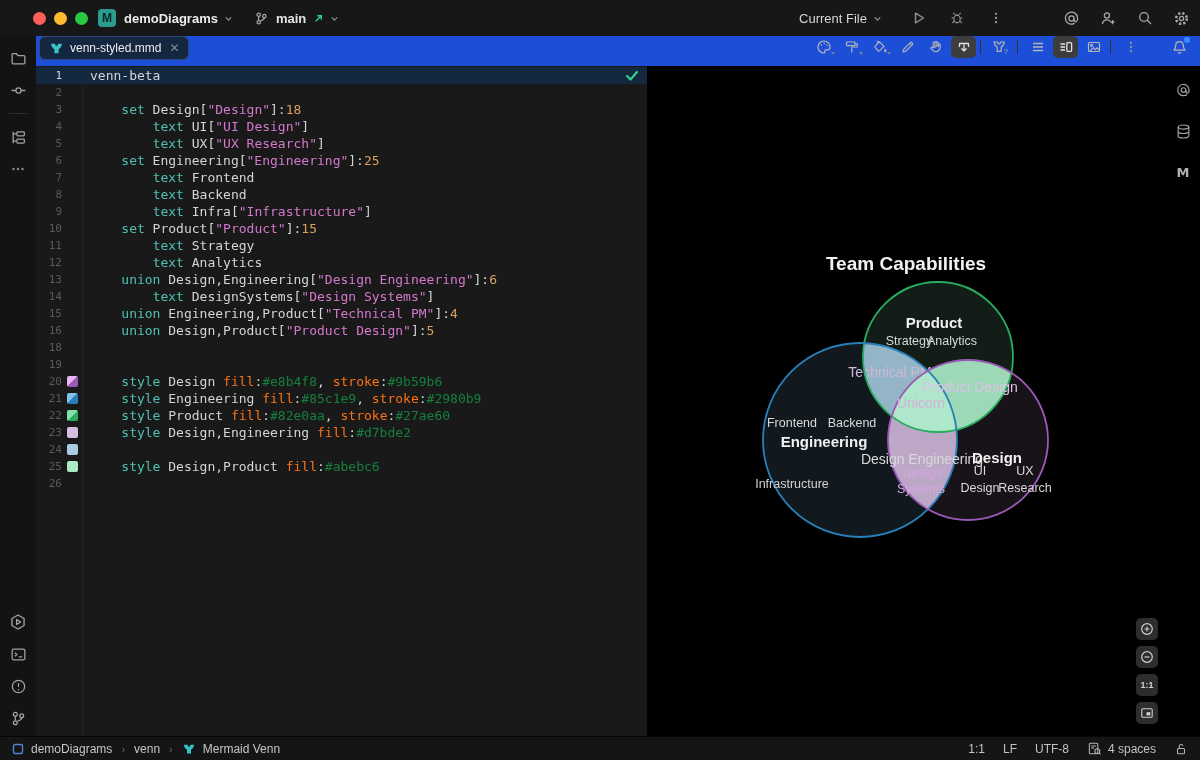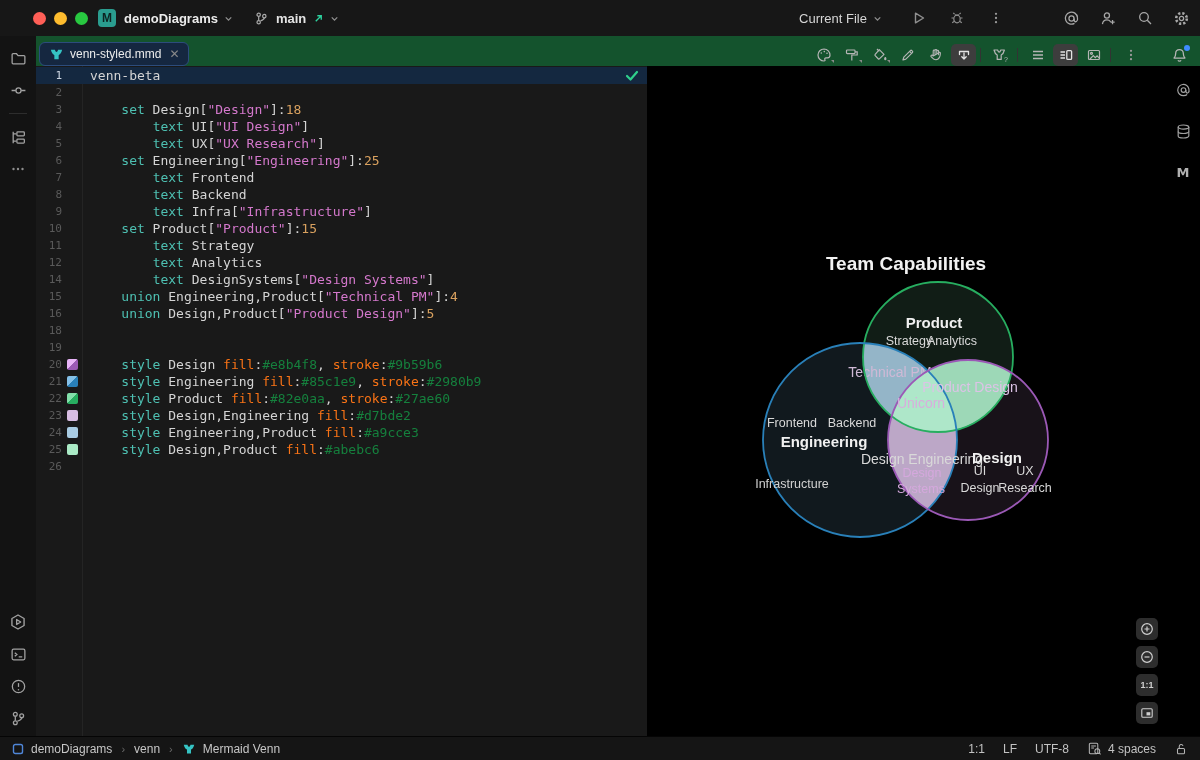--- a/index.html
+++ b/index.html
@@ -24,21 +24,21 @@
 
   
   .main { flex:1; display:flex; min-height:0; background:#0f0f0f; }
   .leftrail { flex:0 0 36px; background:#131313; display:flex; flex-direction:column; align-items:center; padding-top:8px; }
   .rail-btn { width:28px; height:28px; border-radius:6px; display:flex; align-items:center; justify-content:center;
     color:#a2a2a2; margin-bottom:4px; }
   .rail-div { width:18px; height:1px; background:#2d2d2d; margin:5px 0 9px; }
   .rail-spacer { flex:1; }
 
   .workarea { flex:1; display:flex; flex-direction:column; min-width:0; }
-  .tabbar { flex:0 0 30px; background:#14532d; display:flex; align-items:flex-end; }
+  .tabbar { flex:0 0 30px; background:#1d4ed8; display:flex; align-items:flex-start; }
   .tab { height:24px; margin-left:3px; background:#152740; border:1px solid #2c4c7c; border-radius:6px;
     display:flex; align-items:center; gap:6px; padding:0 9px; font-size:12px; color:#ececec; }
   .tab .close { color:#8a8a8a; font-size:12px; margin-left:2px; }
   .tools { margin-left:auto; display:flex; align-items:center; padding-right:8px; }
   .tool { width:25px; height:22px; border-radius:5px; display:flex; align-items:center; justify-content:center;
     color:#b5b5b5; position:relative; margin-left:3px; }
   .tool.sel { background:#3d3d3d; color:#e3e3e3; }
   .tool.caret::after { content:""; position:absolute; right:2px; bottom:3px; border-left:3px solid transparent;
     border-top:3px solid #8a8a8a; }
   .tdiv { width:1px; height:14px; background:#333; margin:0 4px; }
@@ -336,30 +336,31 @@
               <div class="row"><div class="ln">3</div><div class="swc"></div><div class="code"><span class="t-pl">    </span><span class="t-kw">set</span><span class="t-pl"> Design[</span><span class="t-str">"Design"</span><span class="t-pl">]:</span><span class="t-num">18</span></div></div>
               <div class="row"><div class="ln">4</div><div class="swc"></div><div class="code"><span class="t-pl">        </span><span class="t-kw">text</span><span class="t-pl"> UI[</span><span class="t-str">"UI Design"</span><span class="t-pl">]</span></div></div>
               <div class="row"><div class="ln">5</div><div class="swc"></div><div class="code"><span class="t-pl">        </span><span class="t-kw">text</span><span class="t-pl"> UX[</span><span class="t-str">"UX Research"</span><span class="t-pl">]</span></div></div>
               <div class="row"><div class="ln">6</div><div class="swc"></div><div class="code"><span class="t-pl">    </span><span class="t-kw">set</span><span class="t-pl"> Engineering[</span><span class="t-str">"Engineering"</span><span class="t-pl">]:</span><span class="t-num">25</span></div></div>
               <div class="row"><div class="ln">7</div><div class="swc"></div><div class="code"><span class="t-pl">        </span><span class="t-kw">text</span><span class="t-pl"> Frontend</span></div></div>
               <div class="row"><div class="ln">8</div><div class="swc"></div><div class="code"><span class="t-pl">        </span><span class="t-kw">text</span><span class="t-pl"> Backend</span></div></div>
               <div class="row"><div class="ln">9</div><div class="swc"></div><div class="code"><span class="t-pl">        </span><span class="t-kw">text</span><span class="t-pl"> Infra[</span><span class="t-str">"Infrastructure"</span><span class="t-pl">]</span></div></div>
               <div class="row"><div class="ln">10</div><div class="swc"></div><div class="code"><span class="t-pl">    </span><span class="t-kw">set</span><span class="t-pl"> Product[</span><span class="t-str">"Product"</span><span class="t-pl">]:</span><span class="t-num">15</span></div></div>
               <div class="row"><div class="ln">11</div><div class="swc"></div><div class="code"><span class="t-pl">        </span><span class="t-kw">text</span><span class="t-pl"> Strategy</span></div></div>
               <div class="row"><div class="ln">12</div><div class="swc"></div><div class="code"><span class="t-pl">        </span><span class="t-kw">text</span><span class="t-pl"> Analytics</span></div></div>
+              <div class="row"><div class="ln">13</div><div class="swc"></div><div class="code"><span class="t-pl">    </span><span class="t-kw">union</span><span class="t-pl"> Design,Engineering[</span><span class="t-str">"Design Engineering"</span><span class="t-pl">]:</span><span class="t-num">6</span></div></div>
               <div class="row"><div class="ln">14</div><div class="swc"></div><div class="code"><span class="t-pl">        </span><span class="t-kw">text</span><span class="t-pl"> DesignSystems[</span><span class="t-str">"Design Systems"</span><span class="t-pl">]</span></div></div>
               <div class="row"><div class="ln">15</div><div class="swc"></div><div class="code"><span class="t-pl">    </span><span class="t-kw">union</span><span class="t-pl"> Engineering,Product[</span><span class="t-str">"Technical PM"</span><span class="t-pl">]:</span><span class="t-num">4</span></div></div>
               <div class="row"><div class="ln">16</div><div class="swc"></div><div class="code"><span class="t-pl">    </span><span class="t-kw">union</span><span class="t-pl"> Design,Product[</span><span class="t-str">"Product Design"</span><span class="t-pl">]:</span><span class="t-num">5</span></div></div>
               <div class="row"><div class="ln">18</div><div class="swc"></div><div class="code"></div></div>
               <div class="row"><div class="ln">19</div><div class="swc"></div><div class="code"></div></div>
               <div class="row"><div class="ln">20</div><div class="swc"><span class="swatch" style="background: linear-gradient(135deg, rgb(232, 180, 248) 50%, rgb(155, 89, 182) 50%);"></span></div><div class="code"><span class="t-pl">    </span><span class="t-kw">style</span><span class="t-pl"> Design </span><span class="t-prop">fill</span><span class="t-pl">:</span><span class="t-val">#e8b4f8</span><span class="t-pl">, </span><span class="t-prop">stroke</span><span class="t-pl">:</span><span class="t-val">#9b59b6</span></div></div>
               <div class="row"><div class="ln">21</div><div class="swc"><span class="swatch" style="background: linear-gradient(135deg, rgb(133, 193, 233) 50%, rgb(41, 128, 185) 50%);"></span></div><div class="code"><span class="t-pl">    </span><span class="t-kw">style</span><span class="t-pl"> Engineering </span><span class="t-prop">fill</span><span class="t-pl">:</span><span class="t-val">#85c1e9</span><span class="t-pl">, </span><span class="t-prop">stroke</span><span class="t-pl">:</span><span class="t-val">#2980b9</span></div></div>
               <div class="row"><div class="ln">22</div><div class="swc"><span class="swatch" style="background: linear-gradient(135deg, rgb(130, 224, 170) 50%, rgb(39, 174, 96) 50%);"></span></div><div class="code"><span class="t-pl">    </span><span class="t-kw">style</span><span class="t-pl"> Product </span><span class="t-prop">fill</span><span class="t-pl">:</span><span class="t-val">#82e0aa</span><span class="t-pl">, </span><span class="t-prop">stroke</span><span class="t-pl">:</span><span class="t-val">#27ae60</span></div></div>
               <div class="row"><div class="ln">23</div><div class="swc"><span class="swatch" style="background: rgb(215, 189, 226);"></span></div><div class="code"><span class="t-pl">    </span><span class="t-kw">style</span><span class="t-pl"> Design,Engineering </span><span class="t-prop">fill</span><span class="t-pl">:</span><span class="t-val">#d7bde2</span></div></div>
-              <div class="row"><div class="ln">24</div><div class="swc"><span class="swatch" style="background: rgb(169, 204, 227);"></span></div><div class="code"><span class="t-pl">    </span><span class="t-kw">style</span><span class="t-pl"> Engineering,Product </span><span class="t-prop">fill</span><span class="t-pl">:</span><span class="t-val">#a9cce3</span></div></div>
+              <div class="row"><div class="ln">24</div><div class="swc"><span class="swatch" style="background: rgb(169, 204, 227);"></span></div></div>
               <div class="row"><div class="ln">25</div><div class="swc"><span class="swatch" style="background: rgb(171, 235, 198);"></span></div><div class="code"><span class="t-pl">    </span><span class="t-kw">style</span><span class="t-pl"> Design,Product </span><span class="t-prop">fill</span><span class="t-pl">:</span><span class="t-val">#abebc6</span></div></div>
               <div class="row"><div class="ln">26</div><div class="swc"></div><div class="code"></div></div>
             </div>
         </div>
 
         <div class="preview">
           <svg id="venn" width="553" height="670" viewBox="0 0 553 670">
               <defs>
                 <clipPath id="clip-product">
                   <circle cx="291" cy="291" r="75"></circle>

